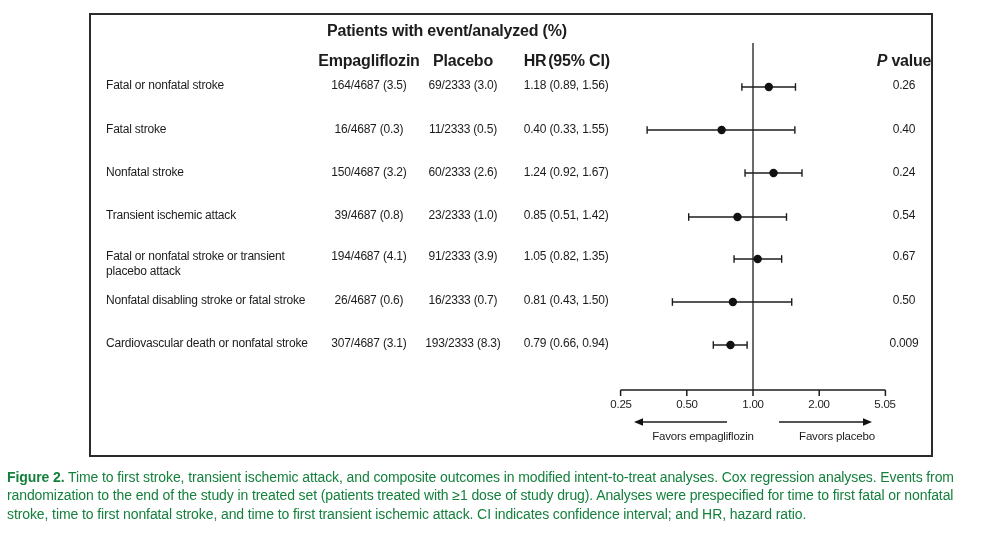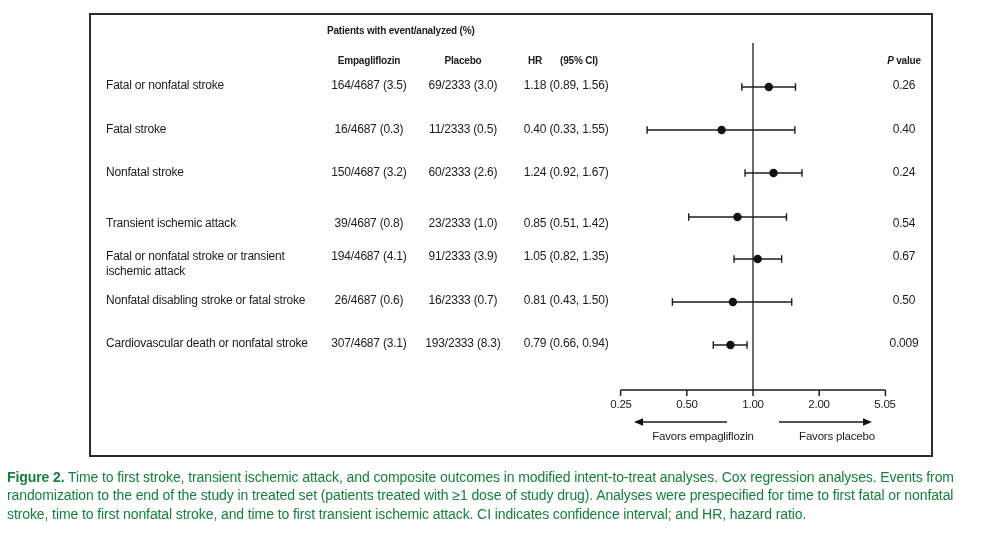--- a/index.html
+++ b/index.html
@@ -5,21 +5,21 @@
   html,body { margin:0; padding:0; background:#ffffff; }
   .page {
     position:relative; width:992px; height:551px; background:#ffffff;
     font-family:"Liberation Sans", sans-serif; color:#1c1c1c; overflow:hidden;
   }
   .fig-box {
     position:absolute; left:89px; top:13px; width:840px; height:440px;
     border:2px solid #2b2b2b; background:#ffffff;
   }
   #forest-svg { position:absolute; left:0; top:0; pointer-events:none; }
-  .txt { position:absolute; white-space:nowrap; font-size:10px; letter-spacing:-0.2px; line-height:15px; }
+  .txt { position:absolute; white-space:nowrap; font-size:16px; letter-spacing:-0.2px; line-height:15px; }
   .ctr { transform:translateX(-50%); }
   .group-hdr { left:327px; top:23px; font-weight:bold; }
   .sub-hdr { top:53px; font-weight:bold;text-align:right; }
   .c-empa { left:369px; } .c-plac { left:463px; } .c-hr { left:526px;padding-left:18px; }
   .c-ci { left:579px; } .c-pv { left:904px; }
   .p-italic { font-style:italic; }
   .row { position:absolute; left:0; width:992px; height:16px; }
   .row .lbl { position:absolute; left:106px; width:220px; font-size:12px;
               letter-spacing:-0.2px; line-height:15px; white-space:normal; }
   .row .val { position:absolute; white-space:nowrap; font-size:12px;
@@ -104,30 +104,30 @@
     <span class="val c-pv">0.40</span>
   </div>
   <div class="row" style="top:165px">
     <span class="lbl">Nonfatal stroke</span>
     <span class="val c-empa">150/4687 (3.2)</span>
     <span class="val c-plac">60/2333 (2.6)</span>
     <span class="val c-hr">1.24</span>
     <span class="val c-ci">(0.92, 1.67)</span>
     <span class="val c-pv">0.24</span>
   </div>
-  <div class="row" style="top:216px">
+  <div class="row" style="top:208px">
     <span class="lbl">Transient ischemic attack</span>
     <span class="val c-empa">39/4687 (0.8)</span>
     <span class="val c-plac">23/2333 (1.0)</span>
     <span class="val c-hr">0.85</span>
     <span class="val c-ci">(0.51, 1.42)</span>
     <span class="val c-pv">0.54</span>
   </div>
   <div class="row" style="top:249px">
-    <span class="lbl">Fatal or nonfatal stroke or transient ischemic attack</span>
+    <span class="lbl">Fatal or nonfatal stroke or transient placebo attack</span>
     <span class="val c-empa">194/4687 (4.1)</span>
     <span class="val c-plac">91/2333 (3.9)</span>
     <span class="val c-hr">1.05</span>
     <span class="val c-ci">(0.82, 1.35)</span>
     <span class="val c-pv">0.67</span>
   </div>
   <div class="row" style="top:293px">
     <span class="lbl">Nonfatal disabling stroke or fatal stroke</span>
     <span class="val c-empa">26/4687 (0.6)</span>
     <span class="val c-plac">16/2333 (0.7)</span>

